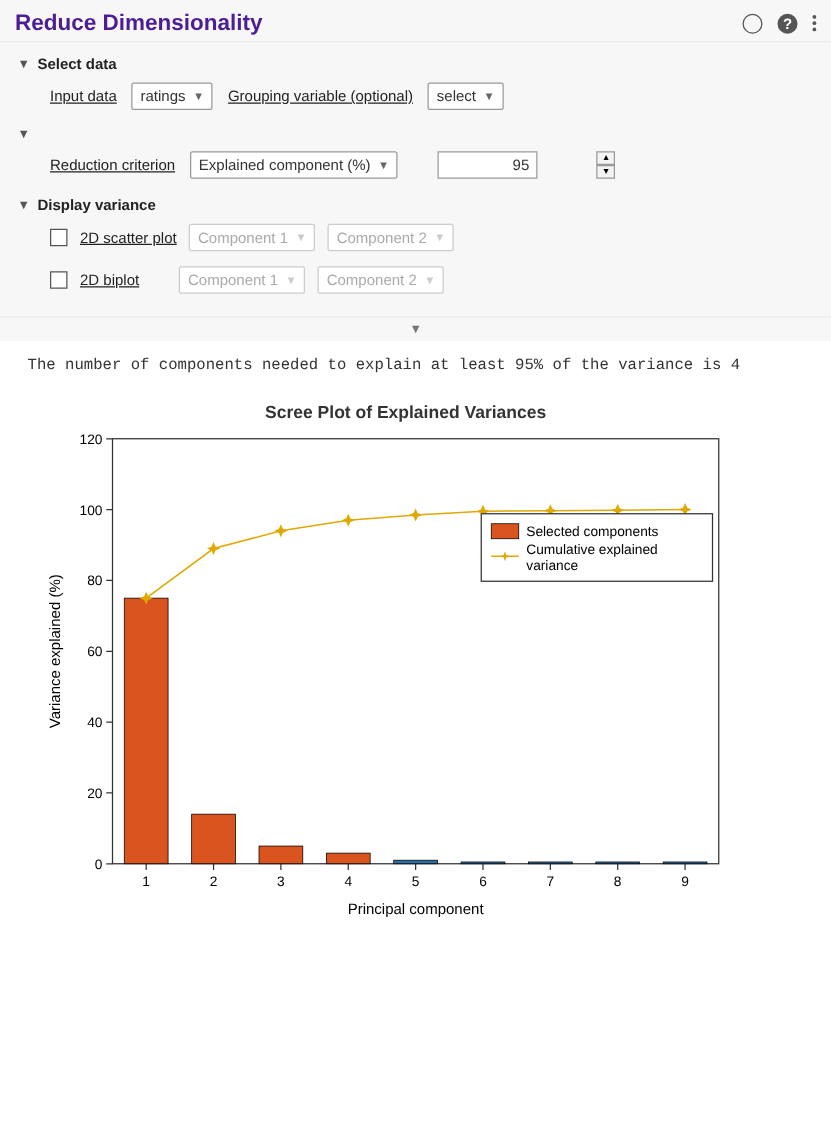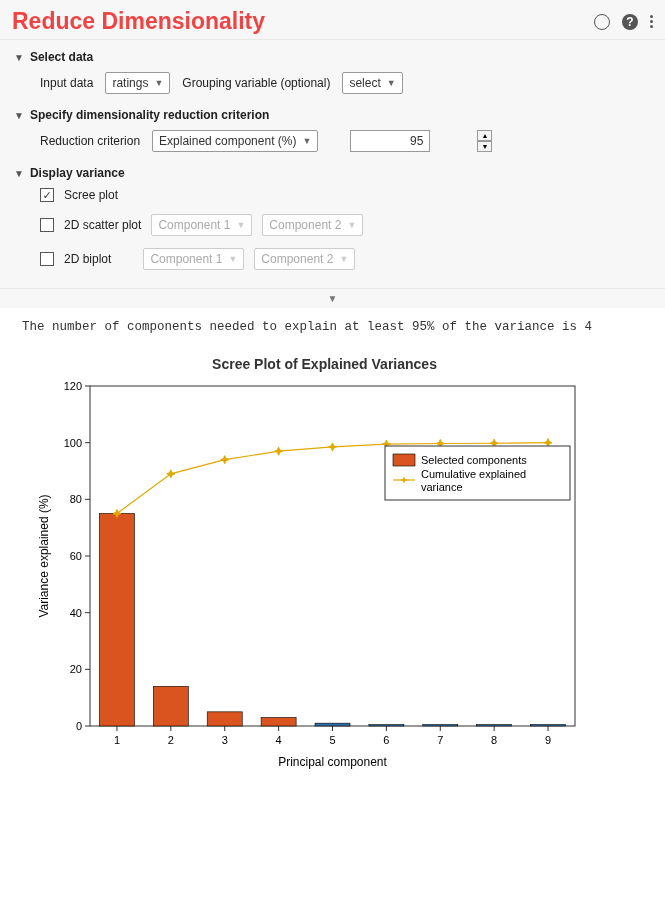--- a/index.html
+++ b/index.html
@@ -16,37 +16,37 @@
     background: #f7f7f7;
     border-bottom: 1px solid #e8e8e8;
   }
   .title-row {
     display: flex;
     align-items: center;
     justify-content: space-between;
   }
   .title-row h2 {
     margin: 0;
-    font-size: 23px;
+    font-size: 18px;
     font-weight: bold;
-    color: #ef4444;
+    color: #4c1d95;
   }
   .title-icons { display: flex; gap: 12px; align-items: center; }
   .circle-icon { width:16px; height:16px; border:1.5px solid #555; border-radius:50%; }
   .help-icon { width:16px; height:16px; border-radius:50%; background:#555; color:#fff; display:flex; align-items:center; justify-content:center; font-weight:bold; font-size:12px; }
   .vdots { display:flex; flex-direction:column; gap:2px; }
   .vdots span { width:3px; height:3px; background:#555; border-radius:50%; display:block; }
   .expr-row { margin-top:6px; display:flex; align-items:center; gap:6px; font-size:13px; }
   .varbox { border:1px solid #888; padding:3px 8px; font-family:"Courier New",monospace; font-size:13px; background:#fff; }
   .mono { font-family:"Courier New",monospace; font-weight:bold; }
   .section-panel { padding: 10px 14px 6px 14px; background:#f7f7f7; }
   .collapse-row { display:flex; align-items:center; gap:6px; font-weight:bold; font-size:12px; color:#222; margin-bottom:8px; }
   .tri { font-size:10px; color:#555; }
   .field-row { margin-left:26px; display:flex; align-items:center; gap:12px; margin-bottom:14px; }
-  .label { font-size:12px; color:#222; }
+  .label { font-size:12px; color:#222;text-decoration:underline; }
   .select { border:1px solid #999; background:#fff; padding:3px 6px; display:inline-flex; align-items:center; gap:6px; font-size:12px; border-radius:2px; cursor:pointer; }
   .select.disabled { color:#aaa; border-color:#ccc; }
   .sel-arrow { font-size:9px; color:#666; }
   .sel-arrow.disabled { color:#ccc; }
   .num-input { border:1px solid #999; background:#fff; padding:3px 6px; width:80px; text-align:right; display:inline-block; }
   .spinner { display:inline-flex; flex-direction:column; margin-left:-1px; }
   .spinner button { border:1px solid #999; background:#f4f4f4; font-size:7px; line-height:1; padding:1px 3px; cursor:pointer; height:11px; }
   .cb-row { margin-left:26px; display:flex; align-items:center; gap:10px; margin-bottom:12px; }
   .cb { width:14px; height:14px; border:1px solid #555; background:#fff; display:inline-flex; align-items:center; justify-content:center; cursor:pointer; }
   .cb.checked::after { content:"✓"; font-size:11px; color:#333; }
@@ -90,44 +90,39 @@
     </span>
     <span class="label">Grouping variable (optional)</span>
     <span class="select">
       <span>select</span>
       <span class="sel-arrow">▼</span>
     </span>
   </div>
 
   <div class="collapse-row">
     <span class="tri">▼</span>
-    <span>Specify dimensionality reduction criterion</span>
   </div>
   <div class="field-row">
     <span class="label">Reduction criterion</span>
     <span class="select">
       <span>Explained component (%)</span>
       <span class="sel-arrow">▼</span>
     </span>
     <span style="display:inline-flex; align-items:center; margin-left:20px;gap:48px;">
       <span class="num-input">95</span>
       <span class="spinner">
         <button>▲</button>
         <button>▼</button>
       </span>
     </span>
   </div>
 
   <div class="collapse-row">
     <span class="tri">▼</span>
     <span>Display variance</span>
-  </div>
-  <div class="cb-row">
-    <span class="cb checked"></span>
-    <span class="label">Scree plot</span>
   </div>
   <div class="cb-row">
     <span class="cb"></span>
     <span class="label">2D scatter plot</span>
     <span class="select disabled">
       <span>Component 1</span>
       <span class="sel-arrow disabled">▼</span>
     </span>
     <span class="select disabled">
       <span>Component 2</span>

